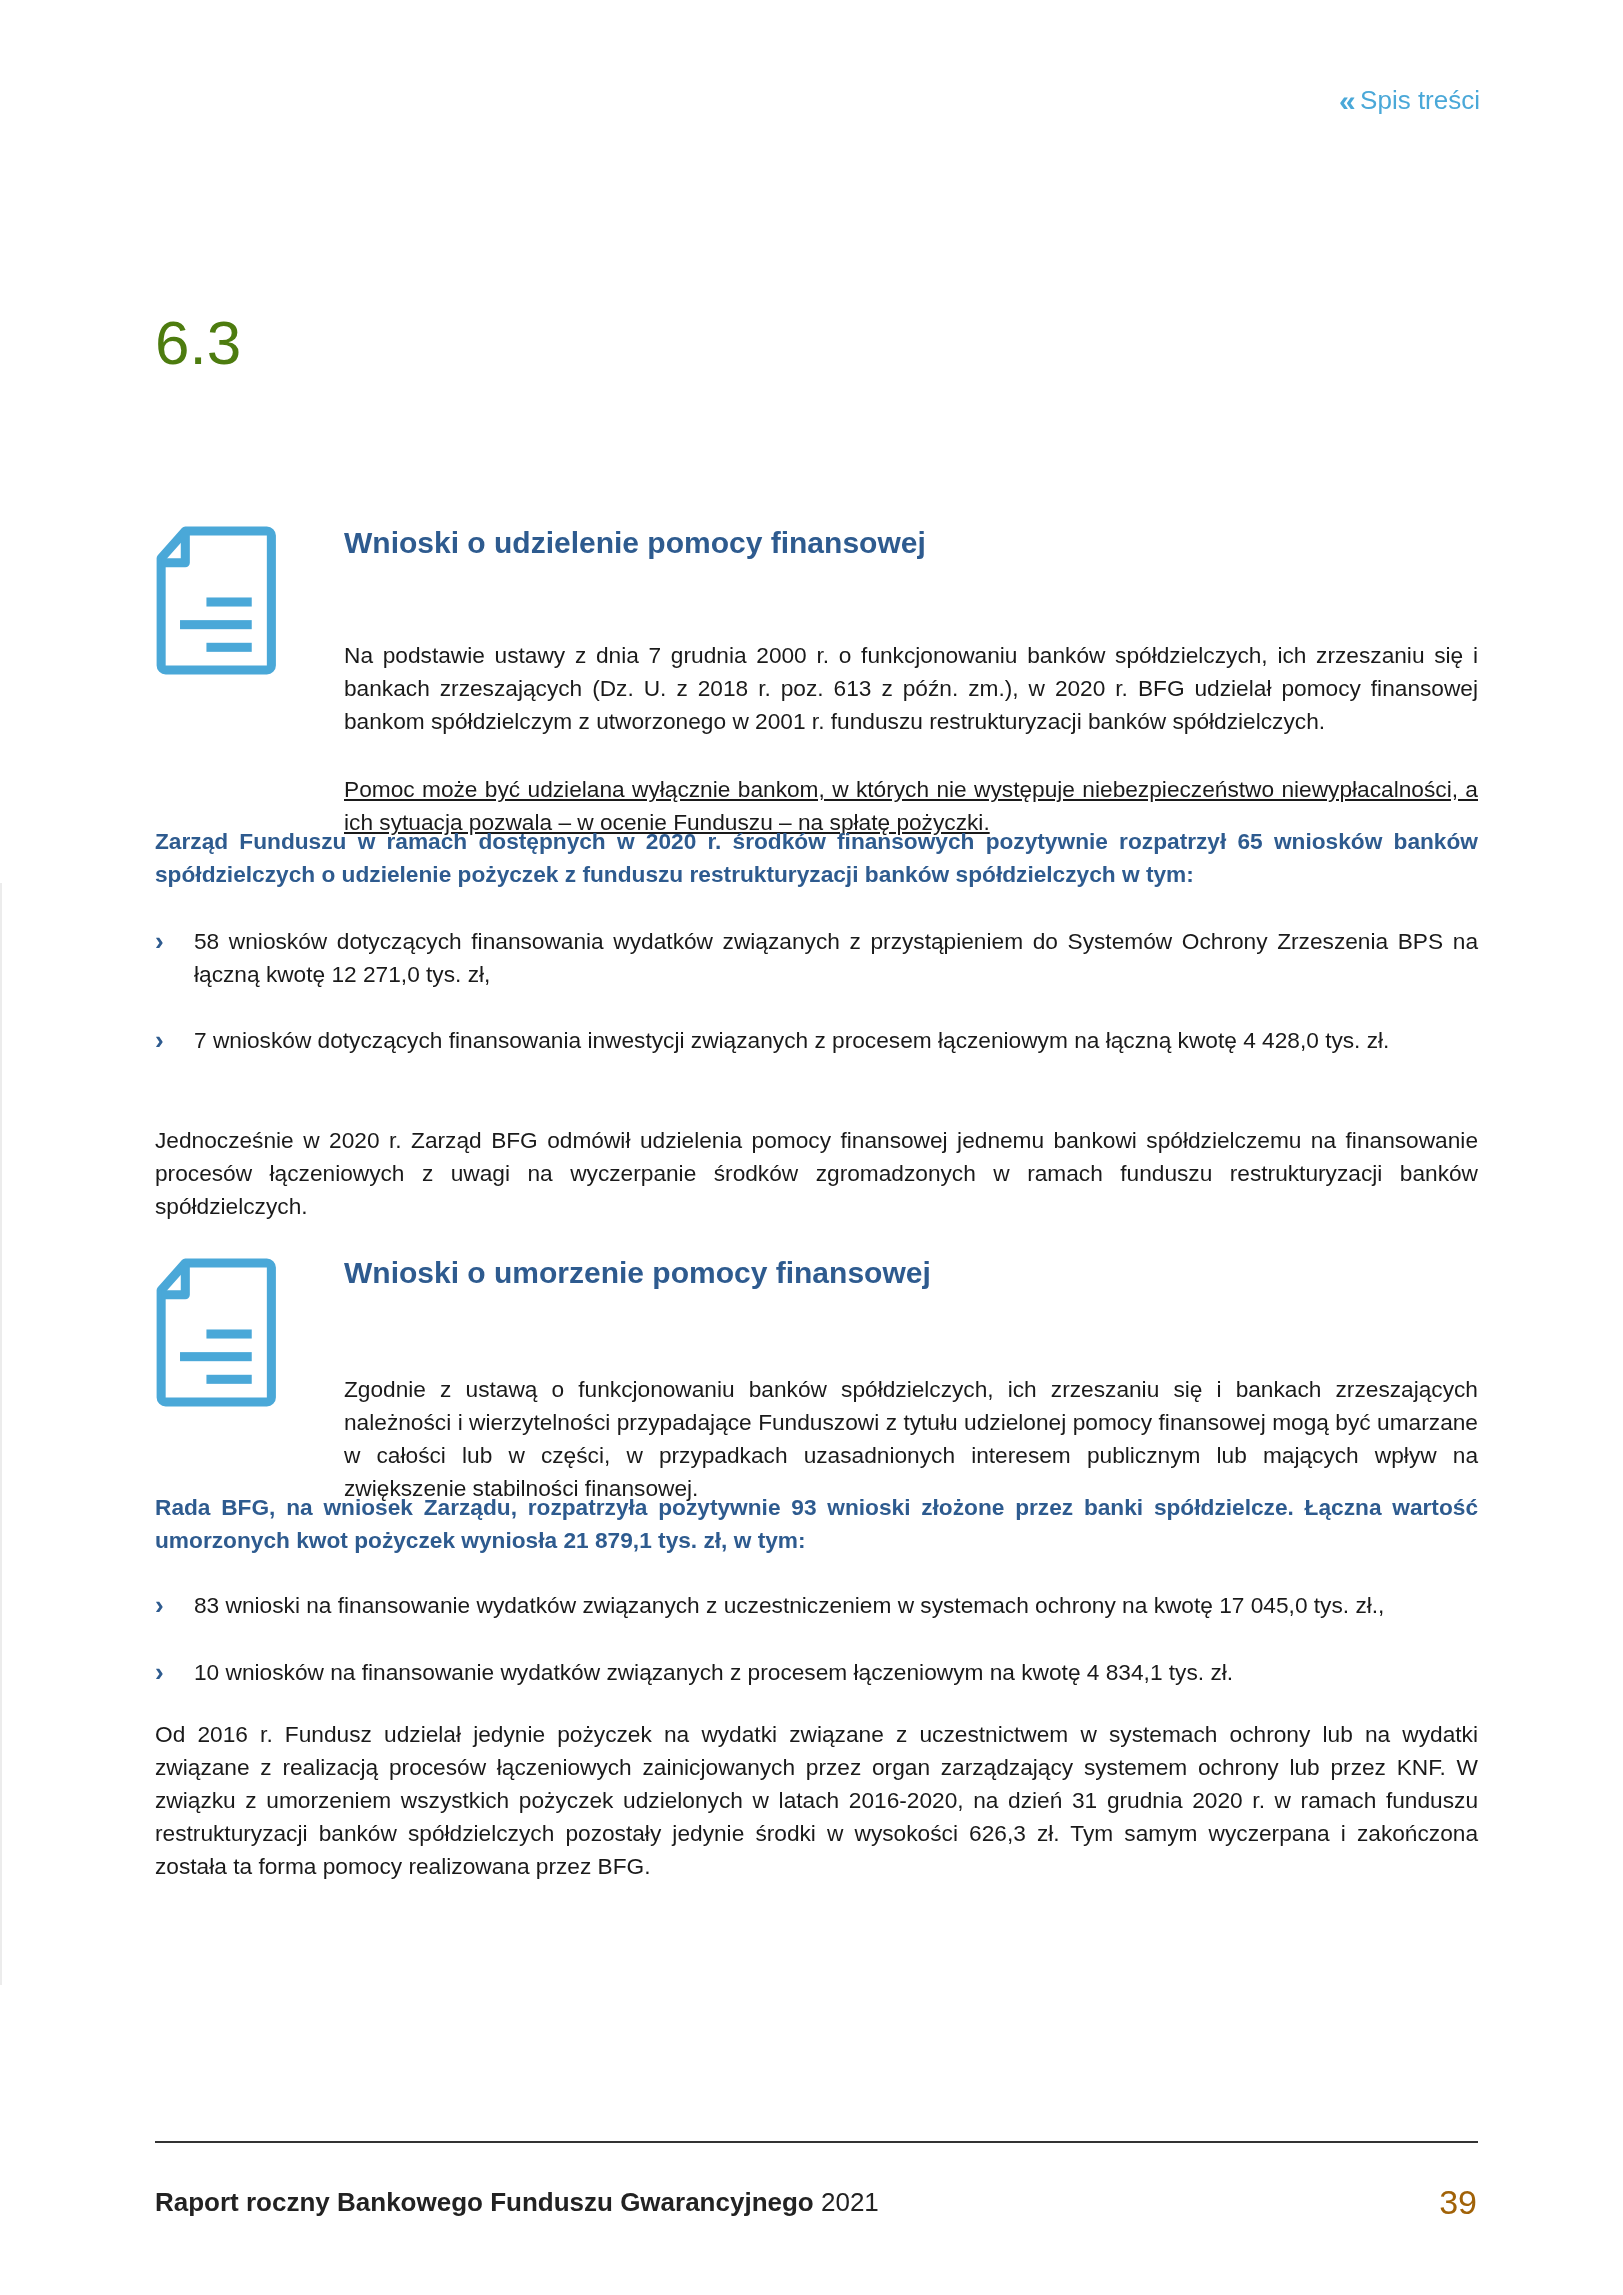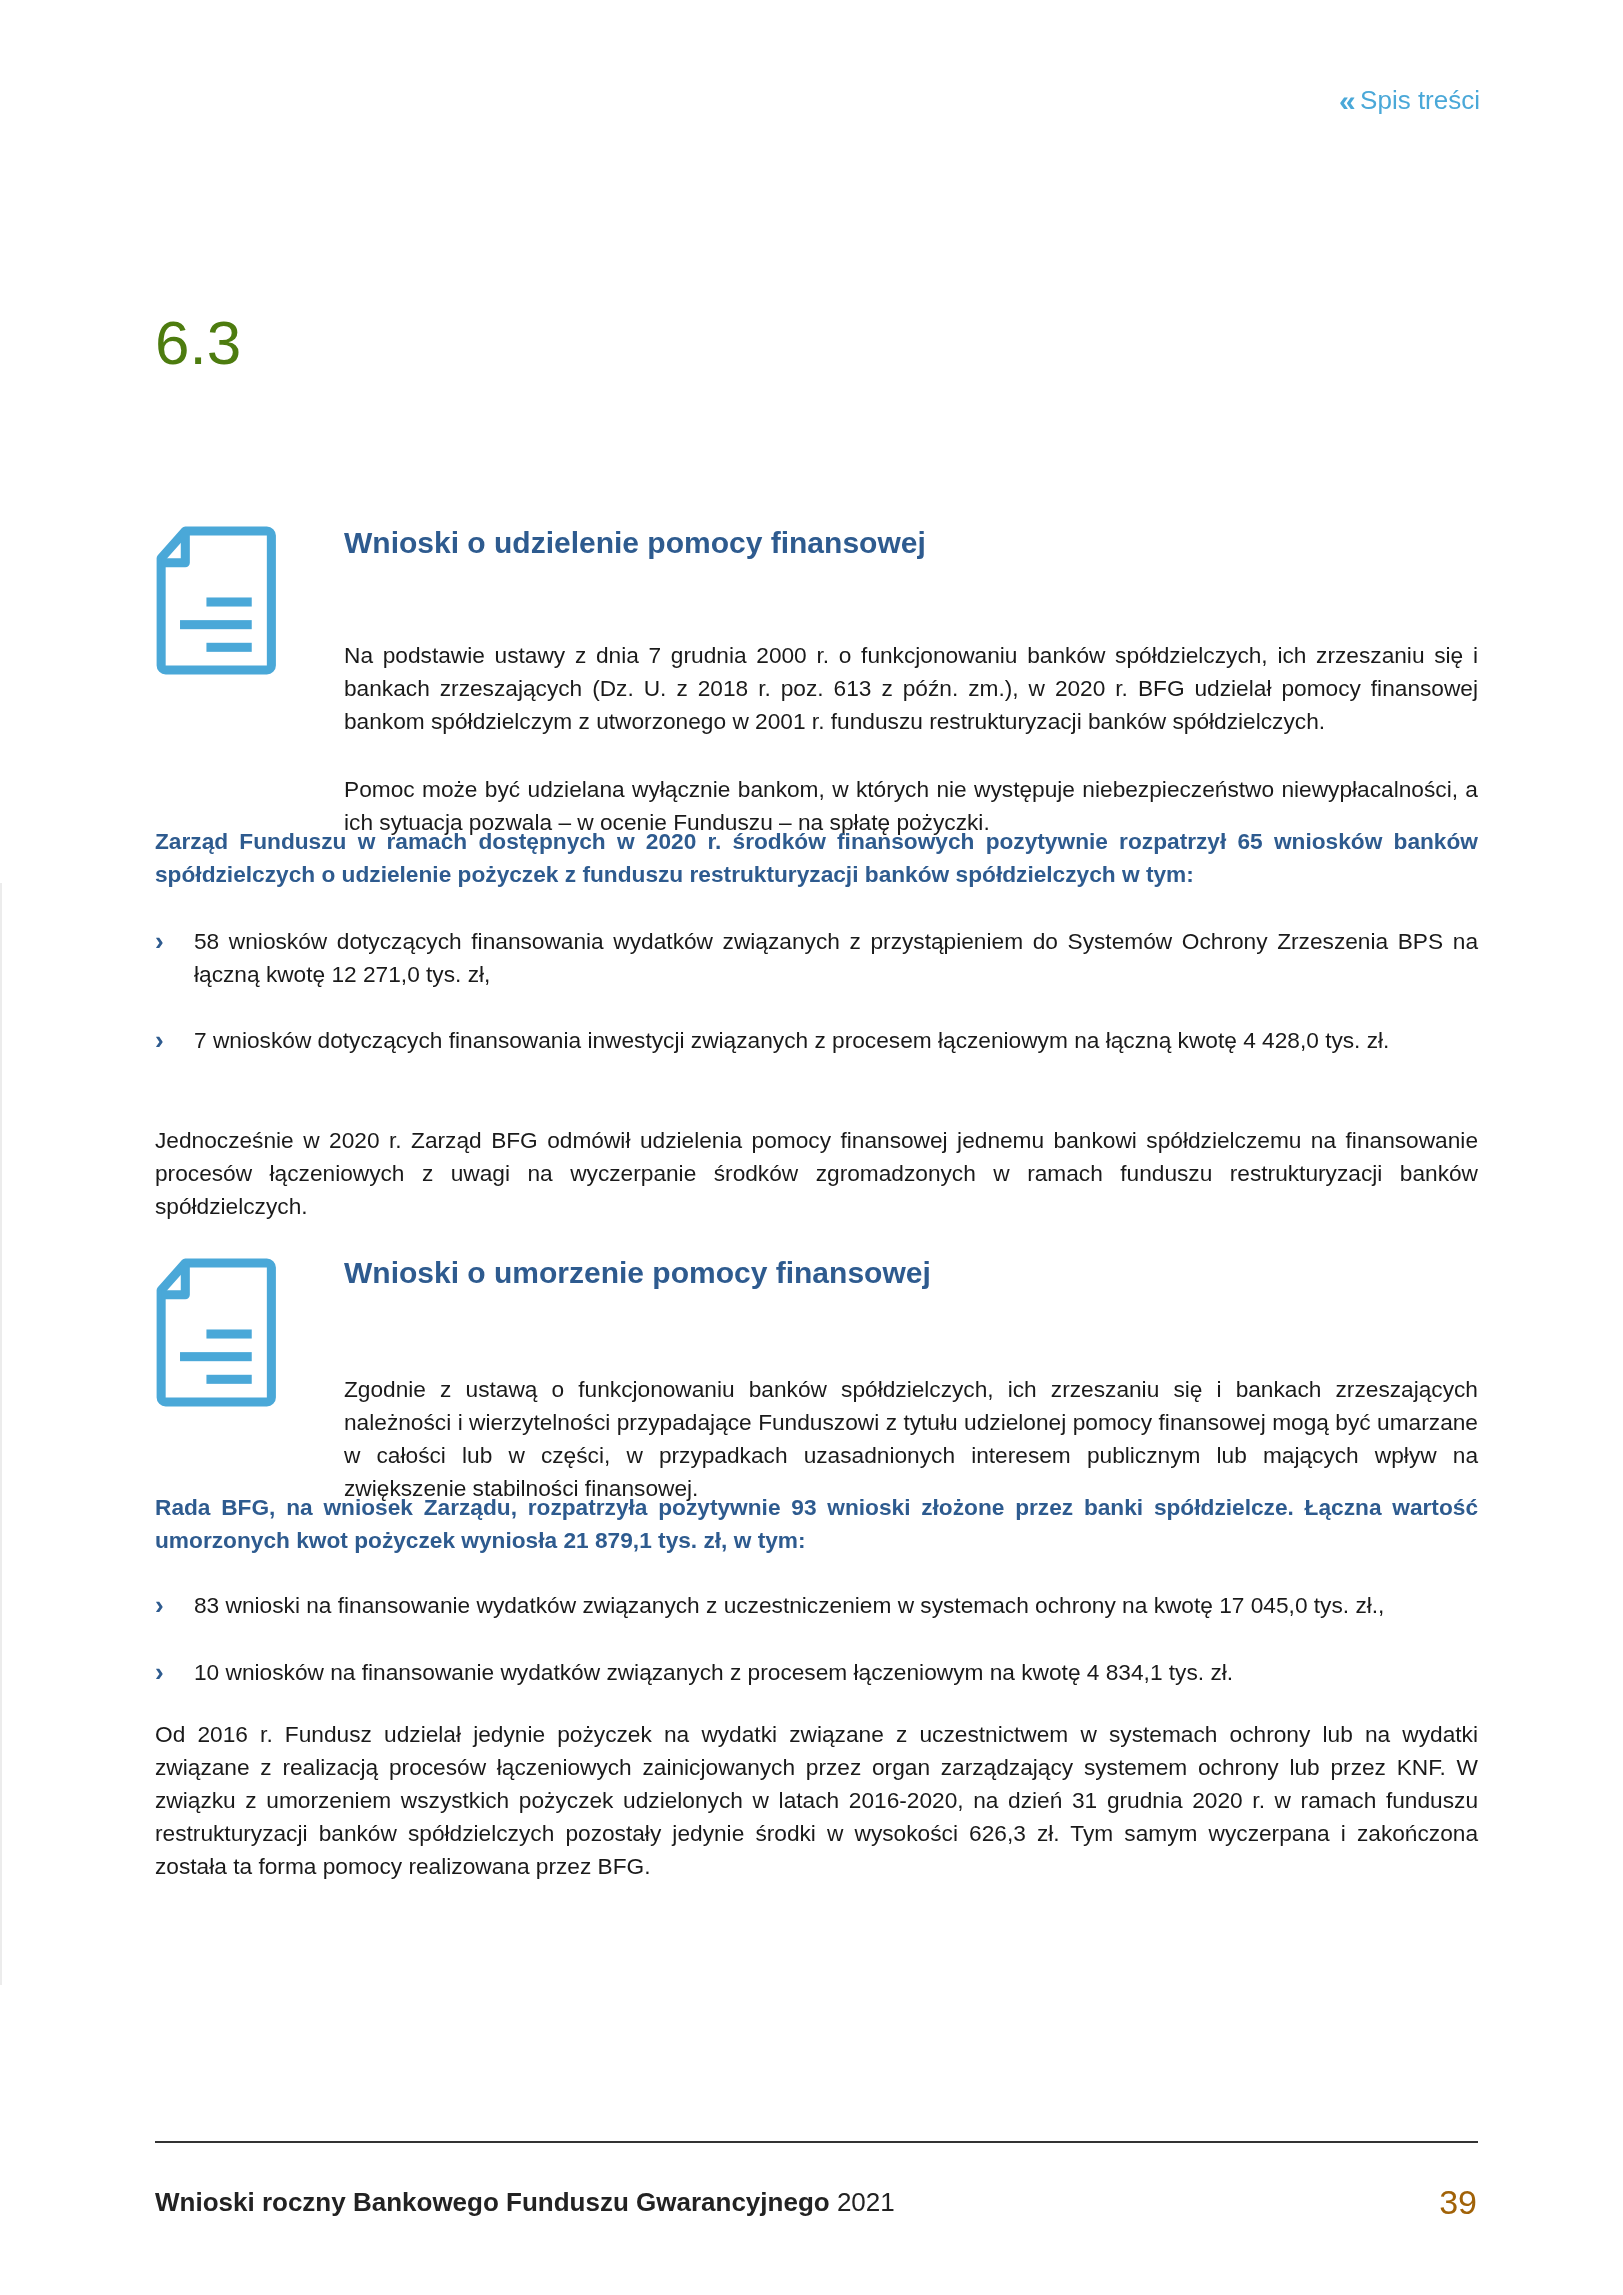--- a/index.html
+++ b/index.html
@@ -73,21 +73,21 @@
 
 <svg class="doc-icon" style="top:525px;" viewBox="0 0 160 200">
   <path d="M40 8 H148 A6 6 0 0 1 154 14 V186 A6 6 0 0 1 148 192 H14 A6 6 0 0 1 8 186 V44 Z" fill="none" stroke="#4aa8d8" stroke-width="12" stroke-linejoin="round"></path>
   <path d="M40 8 V50 H8" fill="none" stroke="#4aa8d8" stroke-width="12" stroke-linejoin="round"></path>
   <rect x="68" y="96" width="60" height="12" fill="#4aa8d8"></rect>
   <rect x="33" y="126" width="95" height="12" fill="#4aa8d8"></rect>
   <rect x="68" y="156" width="60" height="12" fill="#4aa8d8"></rect>
 </svg>
 <h2 class="subhead" style="top:523px;text-align:right;">Wnioski o udzielenie pomocy finansowej</h2>
 <p class="para indent" style="top:591px;">Na podstawie ustawy z dnia 7 grudnia 2000 r. o funkcjonowaniu banków spółdzielczych, ich zrzeszaniu się i bankach zrzeszających (Dz. U. z 2018 r. poz. 613 z późn. zm.), w 2020 r. BFG udzielał pomocy finansowej bankom spółdzielczym z utworzonego w 2001 r. funduszu restrukturyzacji banków spółdzielczych.</p>
-<p class="para indent" style="top:725px;">Pomoc może być udzielana wyłącznie bankom, w których nie występuje niebezpieczeństwo niewypłacalności, a ich sytuacja pozwala – w ocenie Funduszu – na spłatę pożyczki.</p>
+<p class="para indent" style="top:725px;text-decoration:underline;">Pomoc może być udzielana wyłącznie bankom, w których nie występuje niebezpieczeństwo niewypłacalności, a ich sytuacja pozwala – w ocenie Funduszu – na spłatę pożyczki.</p>
 <p class="para full blue" style="top:825px;">Zarząd Funduszu w ramach dostępnych w 2020 r. środków finansowych pozytywnie rozpatrzył 65 wniosków banków spółdzielczych o udzielenie pożyczek z funduszu restrukturyzacji banków spółdzielczych w tym:</p>
 <div class="bullet" style="top:925px;">
   <span class="arrow">›</span>
   <span class="btext">58 wniosków dotyczących finansowania wydatków związanych z przystąpieniem do Systemów Ochrony Zrzeszenia BPS na łączną kwotę 12 271,0 tys. zł,</span>
 </div>
 <div class="bullet" style="top:1024px;">
   <span class="arrow">›</span>
   <span class="btext">7 wniosków dotyczących finansowania inwestycji związanych z procesem łączeniowym na łączną kwotę 4 428,0 tys. zł.</span>
 </div>
 <p class="para full" style="top:1124px;">Jednocześnie w 2020 r. Zarząd BFG odmówił udzielenia pomocy finansowej jednemu bankowi spółdzielczemu na finansowanie procesów łączeniowych z uwagi na wyczerpanie środków zgromadzonych w ramach funduszu restrukturyzacji banków spółdzielczych.</p>
@@ -107,17 +107,17 @@
   <span class="btext">83 wnioski na finansowanie wydatków związanych z uczestniczeniem w systemach ochrony na kwotę 17 045,0 tys. zł.,</span>
 </div>
 <div class="bullet" style="top:1656px;">
   <span class="arrow">›</span>
   <span class="btext">10 wniosków na finansowanie wydatków związanych z procesem łączeniowym na kwotę 4 834,1 tys. zł.</span>
 </div>
 <p class="para full" style="top:1718px;">Od 2016 r. Fundusz udzielał jedynie pożyczek na wydatki związane z uczestnictwem w systemach ochrony lub na wydatki związane z realizacją procesów łączeniowych zainicjowanych przez organ zarządzający systemem ochrony lub przez KNF. W związku z umorzeniem wszystkich pożyczek udzielonych w latach 2016-2020, na dzień 31 grudnia 2020 r. w ramach funduszu restrukturyzacji banków spółdzielczych pozostały jedynie środki w wysokości 626,3 zł. Tym samym wyczerpana i zakończona została ta forma pomocy realizowana przez BFG.</p>
 
 <div class="footer-rule"></div>
 <div class="footer-title">
-  <span class="bold">Wnioski roczny Bankowego Funduszu Gwarancyjnego</span>
+  <span class="bold">Raport roczny Bankowego Funduszu Gwarancyjnego</span>
   <span>2021</span>
 </div>
 <div class="page-number">39</div>
 
 
 </body></html>

